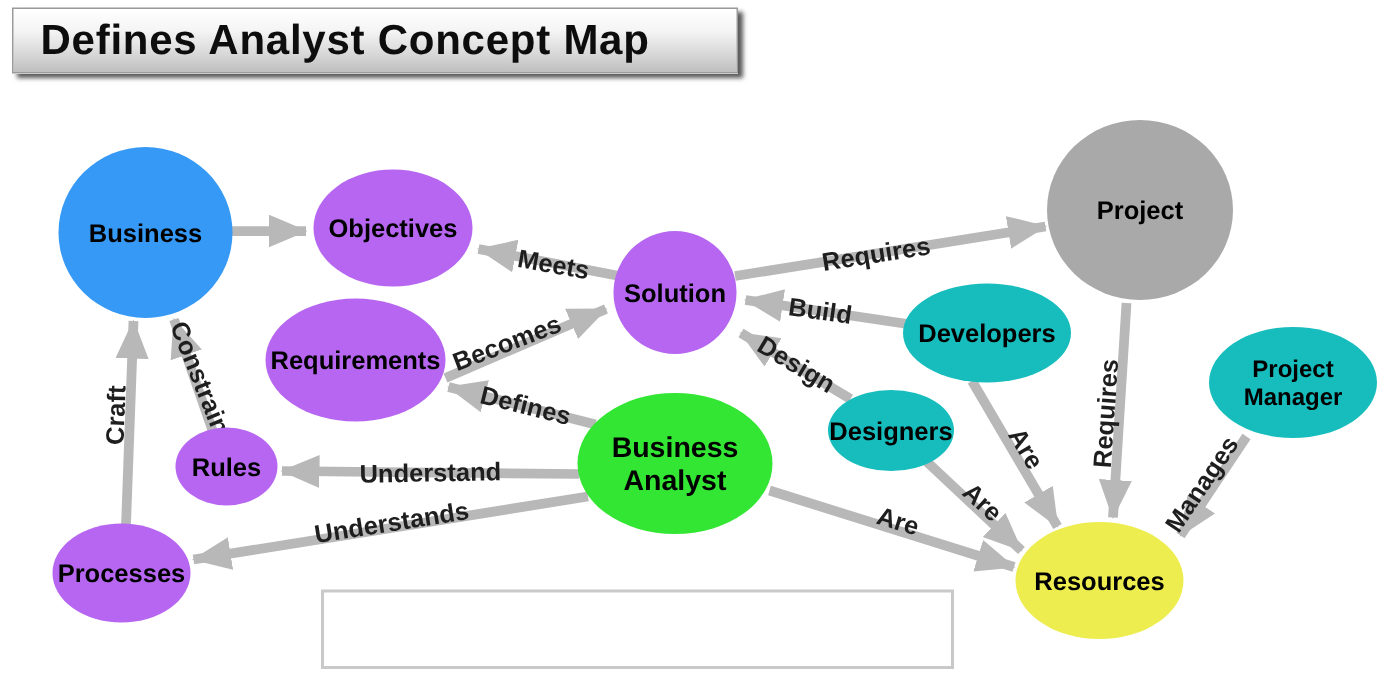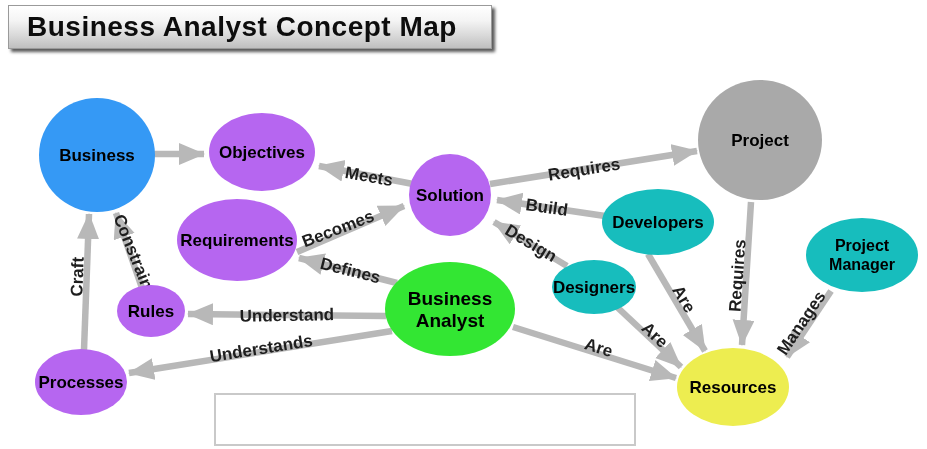--- a/index.html
+++ b/index.html
@@ -20,21 +20,21 @@
     padding-left:18px;letter-spacing:0.5px;white-space:nowrap;
   }
   #map-svg{position:absolute;left:0;top:0;}
   .node-label{font-weight:bold;fill:#000000;text-anchor:middle;}
   .edge-label{font-weight:bold;text-anchor:middle;}
 </style>
 </head>
 <body>
 
 <div id="title-box">
-  <span class="title-text">Business Analyst Concept Map</span>
+  <span class="title-text">Defines Analyst Concept Map</span>
 </div>
 
 <svg id="map-svg" width="927" height="449" viewBox="0 0 927 449">
     <defs>
       <marker id="ah" markerUnits="userSpaceOnUse" markerWidth="28" markerHeight="24" refX="25" refY="11" orient="auto">
         <path d="M0,0 L26,11 L0,22 Z" fill="#b8b8b8"></path>
       </marker>
     </defs>
     <line x1="152" y1="154" x2="204" y2="154" stroke="#b8b8b8" stroke-width="6.5" marker-end="url(#ah)"></line>
     <line x1="413" y1="184" x2="319" y2="166" stroke="#b8b8b8" stroke-width="6.5" marker-end="url(#ah)"></line>

